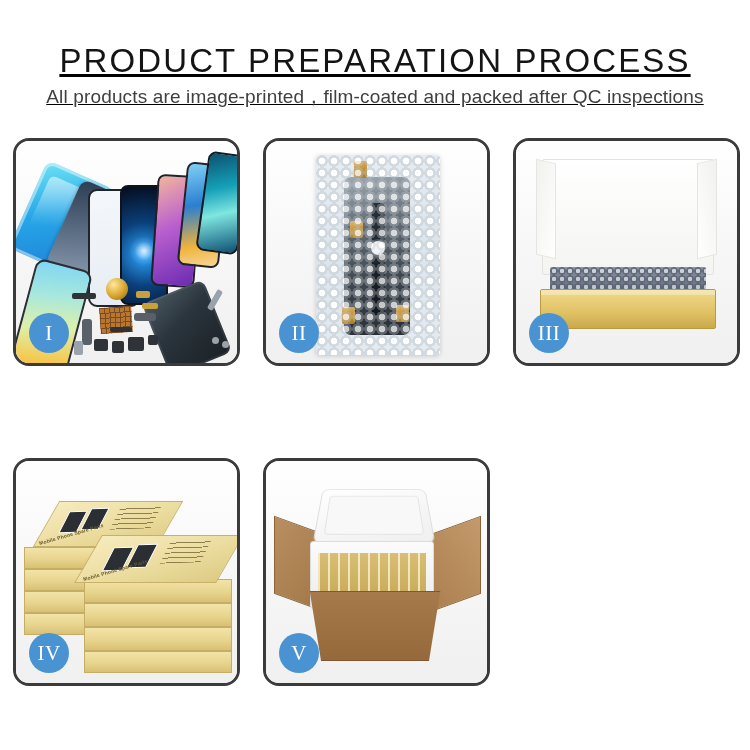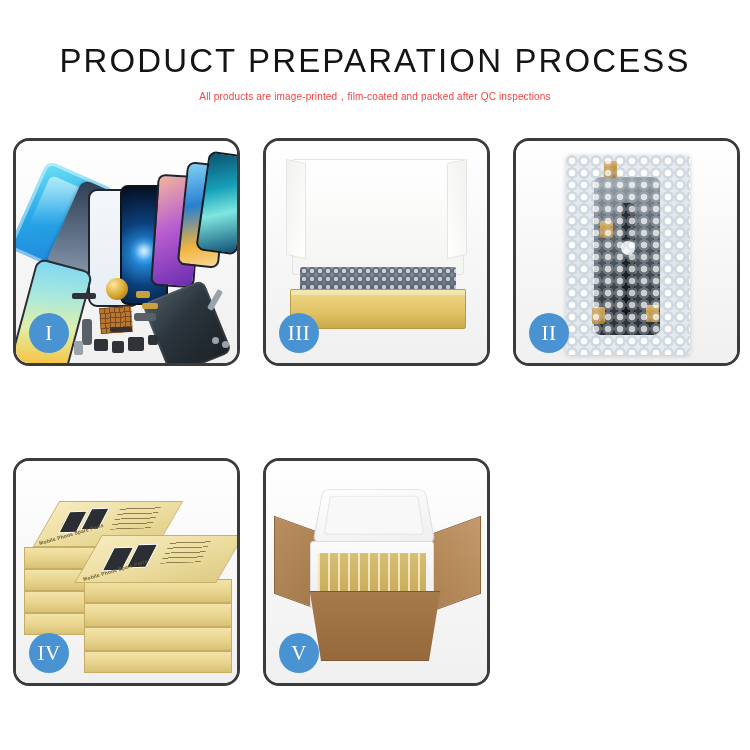--- a/index.html
+++ b/index.html
@@ -10,39 +10,40 @@
     background: #ffffff;
     font-family: "Liberation Sans", sans-serif;
     overflow: hidden;
   }
 
   .page {
     position: relative;
     width: 750px;
     height: 750px;
     background: #ffffff;
+    text-decoration: underline;
   }
 
   
   .header { padding-top: 40px; text-align: center; }
 
   .main-title {
     font-size: 34px;
     font-weight: 400;
     letter-spacing: 2.2px;
     color: #141414;
     line-height: 40px;
     transform: scaleX(0.97);
   }
 
   .sub-title {
     margin-top: 7px;
-    font-size: 10px;
+    font-size: 19px;
     font-weight: 400;
-    color: #ef4444;
+    color: #404040;
     letter-spacing: 0.15px;
     line-height: 20px;
   }
 
   
   .grid {
     position: absolute;
     top: 138px;
     left: 13px;
     width: 726px;
@@ -424,47 +425,47 @@
         <div class="chip lt" style="left:196px;top:148px;width:6px;height:22px;transform:rotate(30deg);"></div>
         <div class="chip lt" style="left:196px;top:196px;width:7px;height:7px;border-radius:50%;"></div>
         <div class="chip lt" style="left:206px;top:200px;width:7px;height:7px;border-radius:50%;"></div>
         <div class="chip" style="left:94px;top:186px;width:22px;height:5px;"></div>
       </div>
       <div class="badge">I</div>
     </div>
 
     <div class="panel">
       <div class="panel-scene">
-        <div class="p3-lid"></div>
-        <div class="p3-lidflap-l"></div>
-        <div class="p3-lidflap-r"></div>
-        <div class="p3-wrap"></div>
-        <div class="p3-tray"></div>
-      </div>
-      <div class="badge">III</div>
-    </div>
-
-    <div class="panel">
-      <div class="panel-scene">
         <div class="p2-bag">
           <div class="p2-part"></div>
           <div class="p2-strip"></div>
           <div class="p2-ring"></div>
           <div class="p2-gold" style="left:38px;top:6px;"></div>
           <div class="p2-gold" style="left:34px;top:66px;"></div>
           <div class="p2-gold" style="left:26px;top:152px;"></div>
           <div class="p2-gold" style="left:80px;top:150px;"></div>
           <div class="p2-overlay"></div>
         </div>
       </div>
       <div class="badge">II</div>
     </div>
 
     <div class="panel">
       <div class="panel-scene">
+        <div class="p3-lid"></div>
+        <div class="p3-lidflap-l"></div>
+        <div class="p3-lidflap-r"></div>
+        <div class="p3-wrap"></div>
+        <div class="p3-tray"></div>
+      </div>
+      <div class="badge">III</div>
+    </div>
+
+    <div class="panel">
+      <div class="panel-scene">
         <div class="p4-stack">
 
           <div class="p4-box" style="left:4px;top:72px;width:104px;height:22px;"></div>
           <div class="p4-box" style="left:4px;top:94px;width:104px;height:22px;"></div>
           <div class="p4-box" style="left:4px;top:116px;width:104px;height:22px;"></div>
           <div class="p4-box" style="left:4px;top:138px;width:104px;height:22px;"></div>
 
           <div class="p4-box" style="left:64px;top:104px;width:148px;height:24px;"></div>
           <div class="p4-box" style="left:64px;top:128px;width:148px;height:24px;"></div>
           <div class="p4-box" style="left:64px;top:152px;width:148px;height:24px;"></div>

